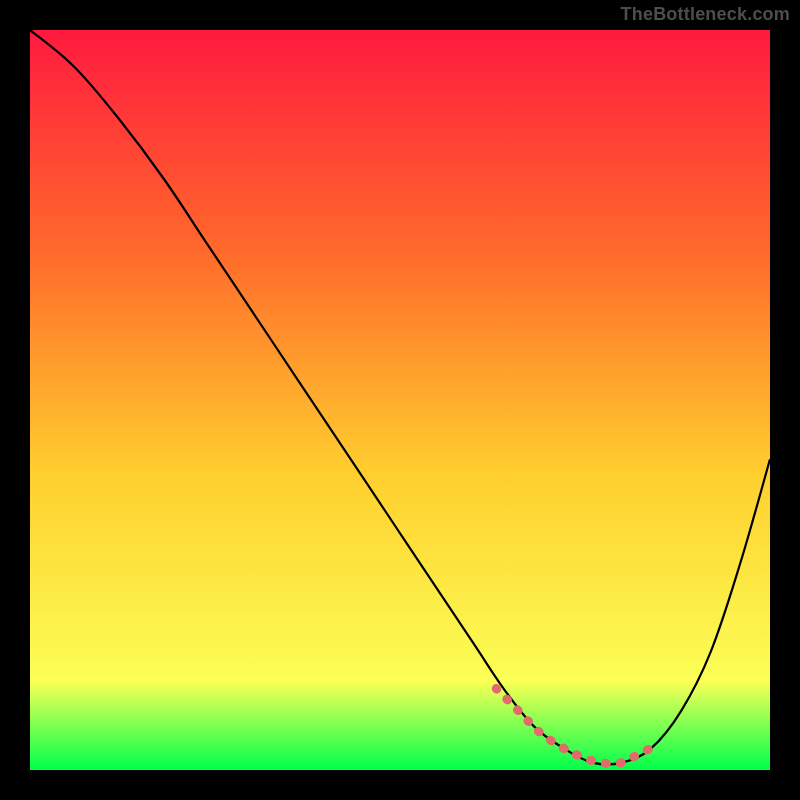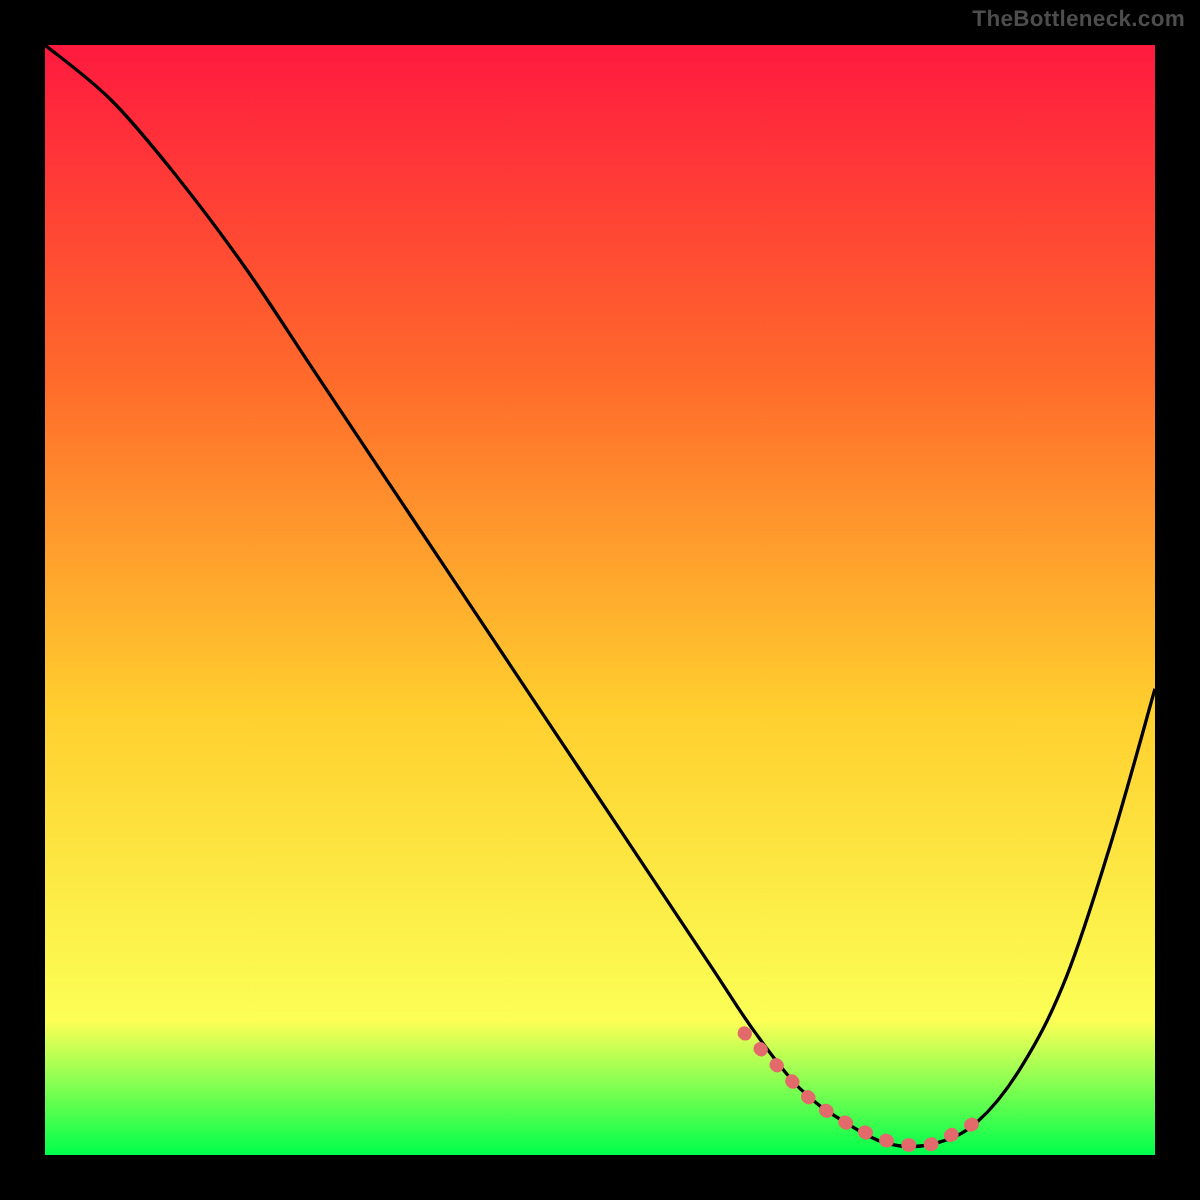--- a/index.html
+++ b/index.html
@@ -14,21 +14,21 @@
   .frame {
     position: relative;
     width: 800px;
     height: 800px;
     background: #000;
   }
   .watermark {
     position: absolute;
     top: 4px;
     right: 10px;
-    font-size: 15px;
+    font-size: 18px;
     font-weight: 600;
     color: #4d4d4d;
     letter-spacing: 0.2px;
     z-index: 50;
   }
   .plot {
     position: absolute;
     left: 30px;
     top: 30px;
     width: 740px;

